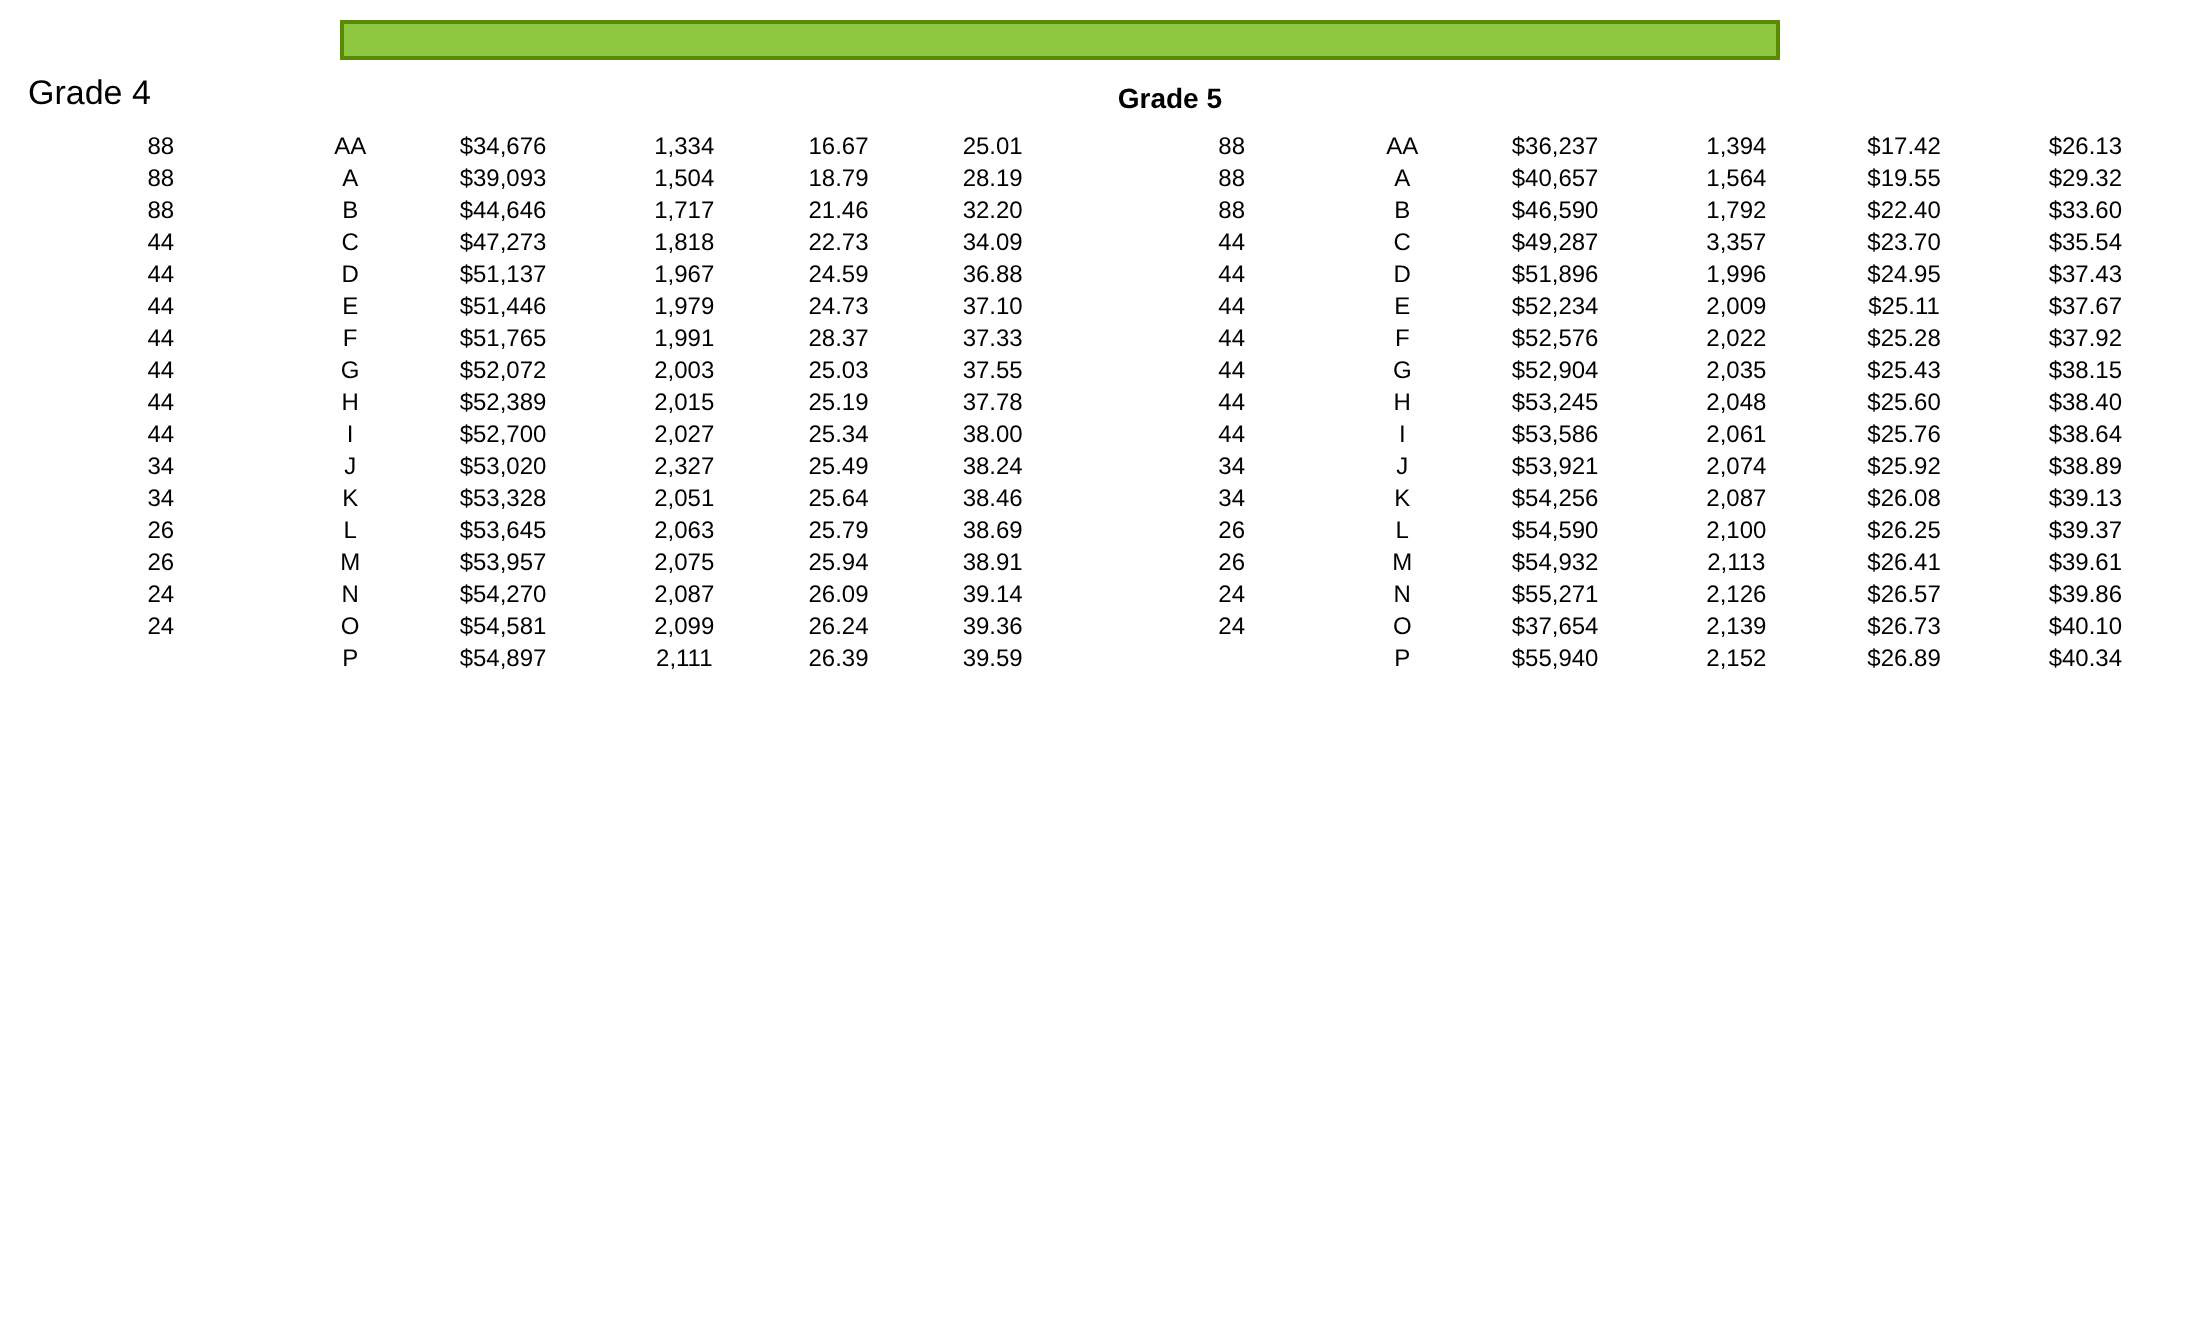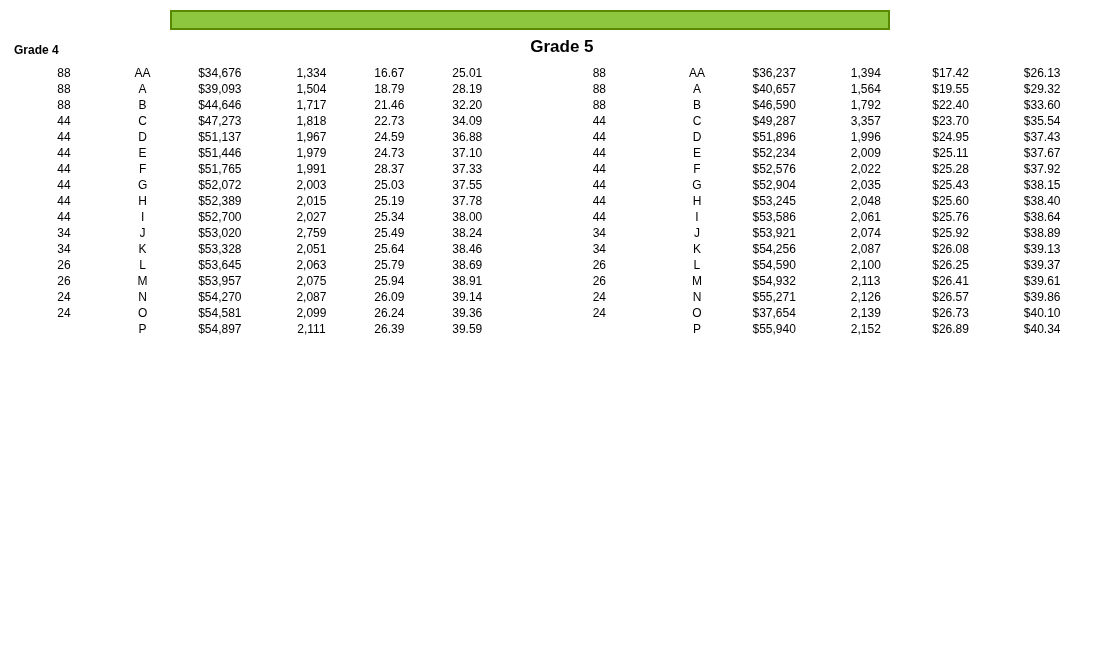--- a/index.html
+++ b/index.html
@@ -45,24 +45,24 @@
   </style>
 </head>
 <body>
 
 <div class="header-banner">
 </div>
 
 <table class="main-table">
   <thead>
     <tr>
-      <th style="text-align:left;font-size:12px;font-weight:bold;text-decoration:none;" rowspan="1">Grade 4</th>
+      <th style="text-align:left;font-size:17px;font-weight:normal;text-decoration:none;" rowspan="1">Grade 4</th>
       <th colspan="5" style="text-decoration:none;"></th>
       <th style="width:20px;text-decoration:none;"></th>
-      <th style="text-align:left;font-size:17px;font-weight:bold;text-decoration:none;">Grade 5</th>
+      <th style="text-align:left;font-size:14px;font-weight:bold;text-decoration:none;">Grade 5</th>
       <th colspan="5" style="text-decoration:none;"></th>
     </tr>
     <tr class="spacer-row">
         <td colspan="13"></td>
       </tr>
   </thead>
   <tbody id="table-body">
   <tr>
     <td>88</td>
     <td>AA</td>
@@ -210,21 +210,21 @@
     <td>I</td>
     <td>$53,586</td>
     <td>2,061</td>
     <td>$25.76</td>
     <td>$38.64</td>
   </tr>
       <tr>
     <td>34</td>
     <td>J</td>
     <td>$53,020</td>
-    <td>2,759</td>
+    <td>2,327</td>
     <td>25.49</td>
     <td>38.24</td>
     <td style="width:20px;"></td>
     <td>34</td>
     <td>J</td>
     <td>$53,921</td>
     <td>2,074</td>
     <td>$25.92</td>
     <td>$38.89</td>
   </tr>

